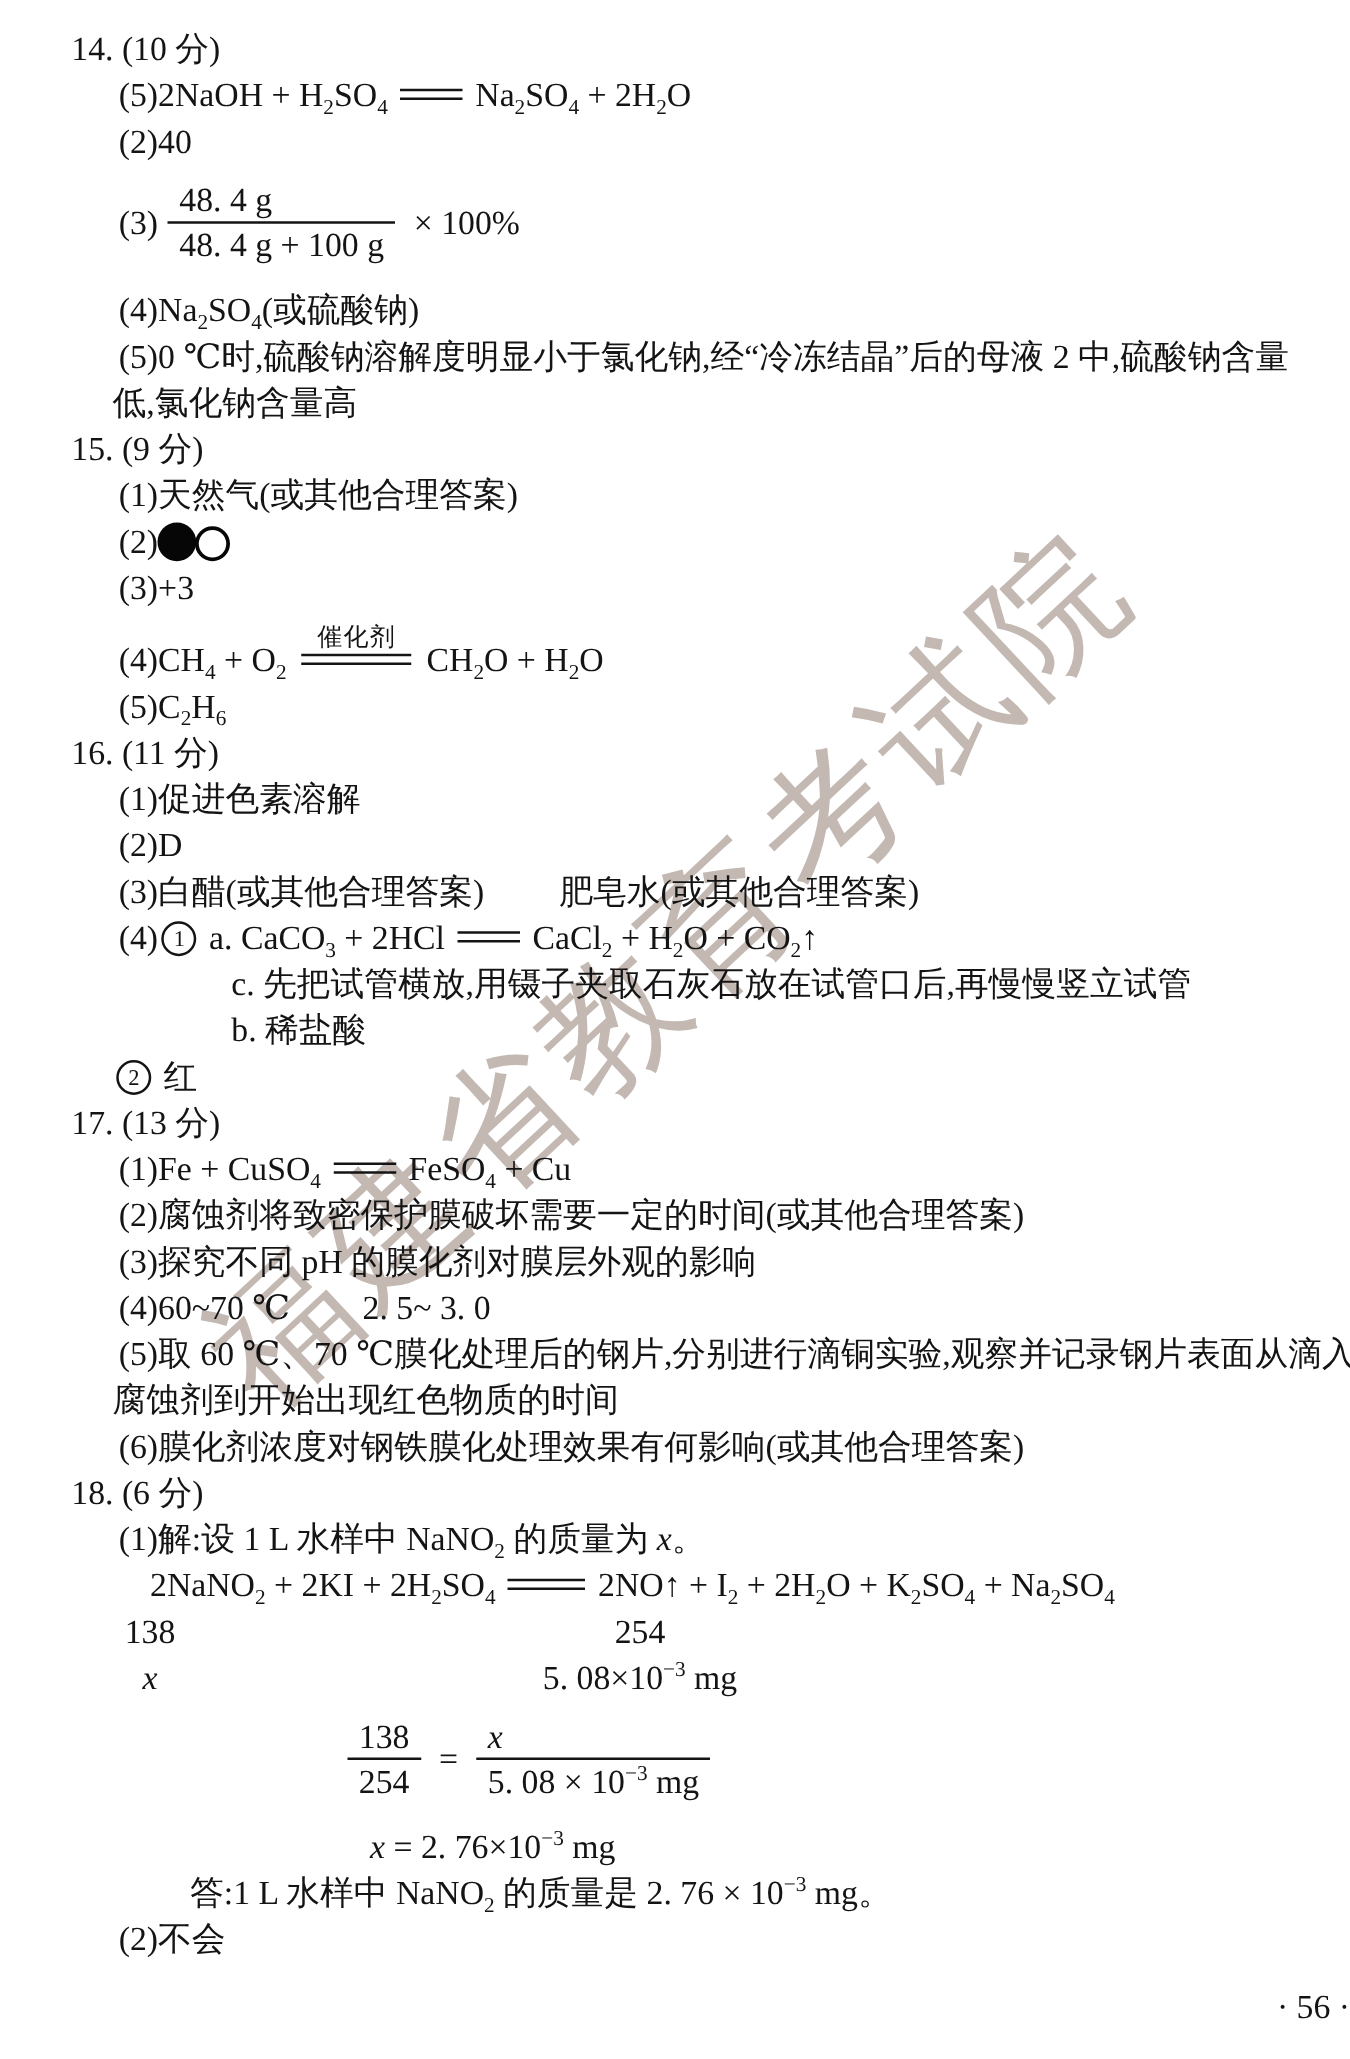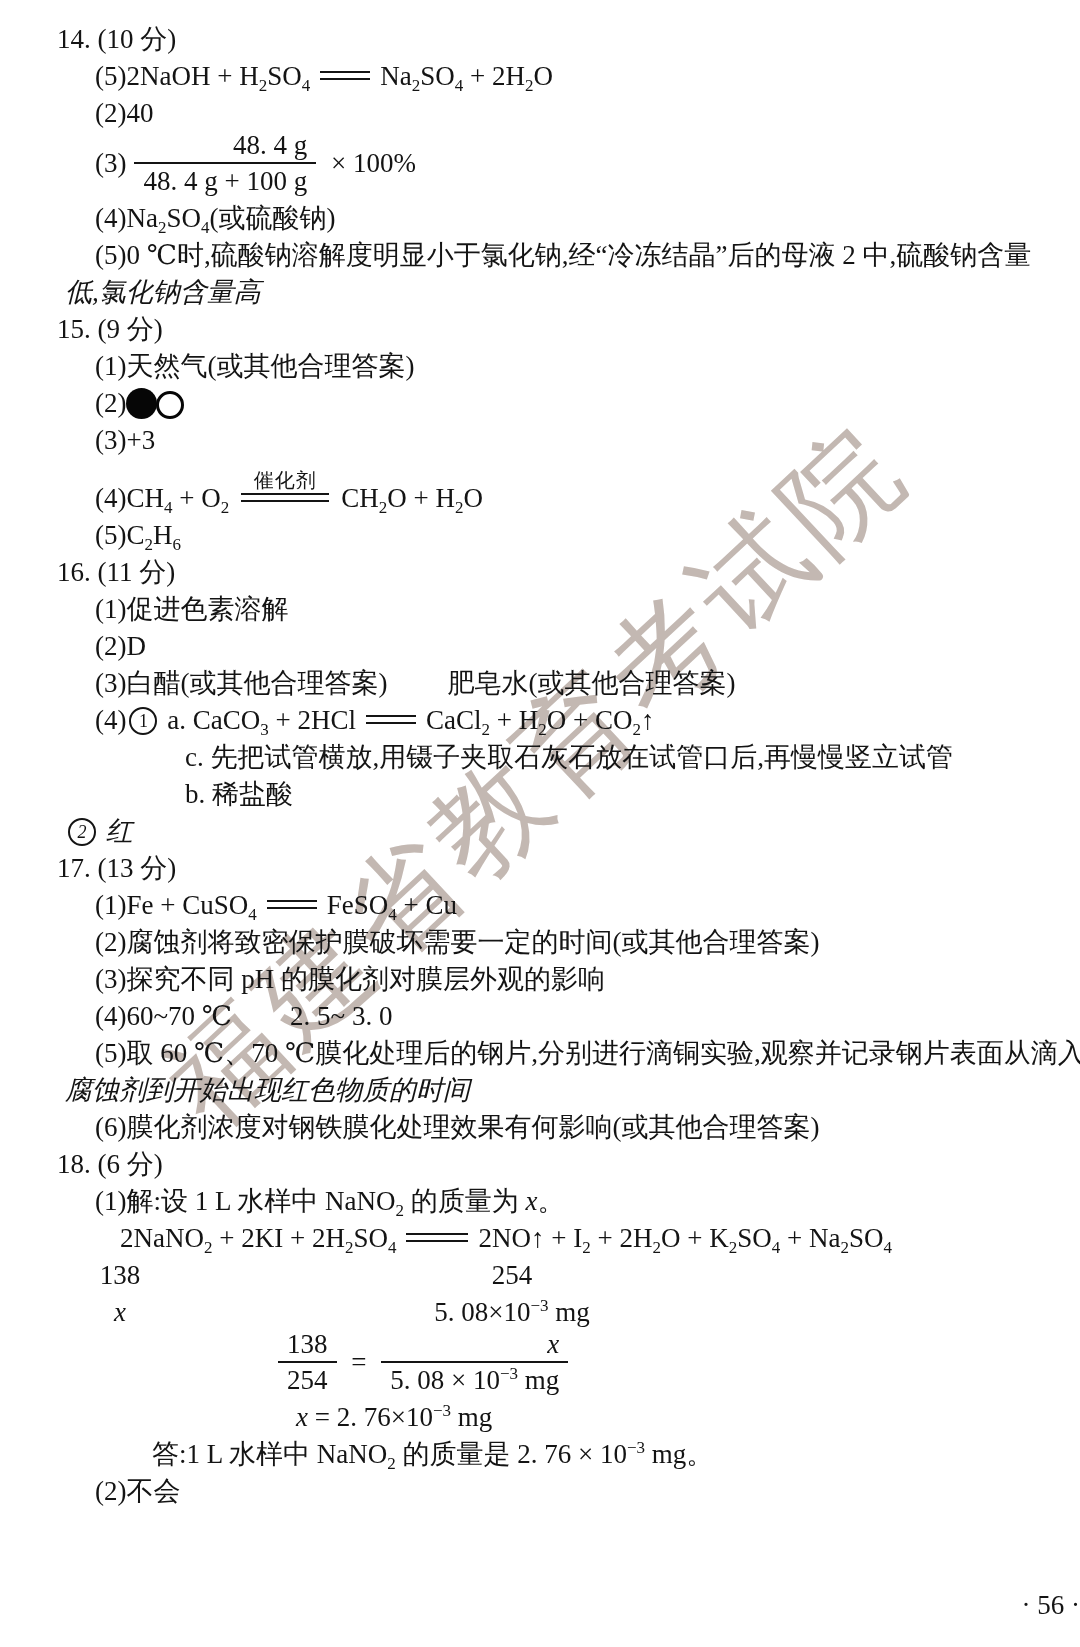--- a/index.html
+++ b/index.html
@@ -11,21 +11,21 @@
     position:absolute;left:185px;top:1038px;z-index:0;
     transform:rotate(-43deg);transform-origin:left center;
     font-size:112px;line-height:130px;letter-spacing:8px;white-space:nowrap;
     color:#b9aca5;opacity:.85;font-family:"Liberation Serif","DejaVu Serif",serif;
   }
   .content{position:relative;z-index:1;padding-top:21px;}
   .line{line-height:37px;min-height:37px;white-space:nowrap;}
   .cond-line{padding-top:21px;}
   .ind-q{padding-left:57px;}
   .ind-item{padding-left:95px;}
-  .ind-cont{padding-left:65px;font-style:italic;}
+  .ind-cont{padding-left:90px;}
   .ind-sub{padding-left:185px;}
   .ind-eq18{padding-left:120px;}
   .ind-pair{padding-left:88px;}
   .ind-prop{padding-left:270px;}
   .ind-result{padding-left:296px;}
   .ind-ans{padding-left:152px;}
   sub{font-size:17px;line-height:0;}
   sup{font-size:17px;line-height:0;}
   .it{font-style:italic;}
   .deq{
@@ -35,21 +35,21 @@
   }
   .deqc{
     display:inline-block;position:relative;width:88px;height:5px;box-sizing:content-box;
     border-top:2px solid #141414;border-bottom:2px solid #141414;
     vertical-align:5px;margin:0 12px;
   }
   .deqc .cond{
     position:absolute;left:50%;transform:translateX(-50%);bottom:9px;
     font-size:20px;letter-spacing:1px;line-height:22px;margin-top:41px;
   }
-  .fr{display:inline-block;vertical-align:middle;text-align:right;margin:0 8px;position:relative;top:-3px;}
+  .fr{display:inline-block;vertical-align:middle;text-align:left;margin:15px 8px;position:relative;top:-3px;}
   .fr .n{display:block;line-height:32px;padding:0 9px 1px;border-bottom:2px solid #141414;}
   .fr .d{display:block;line-height:32px;padding:1px 9px 0;}
   .gap{display:inline-block;}
   .cell{display:inline-block;text-align:center;}
   .cnum{
     display:inline-block;width:24px;height:24px;line-height:24px;text-align:center;
     border:2px solid #141414;border-radius:50%;font-size:18px;vertical-align:2px;margin:0 3px;
   }
   .ball{display:inline-block;border-radius:50%;vertical-align:-7px;}
   .ball.f{width:31px;height:31px;background:#060606;}

